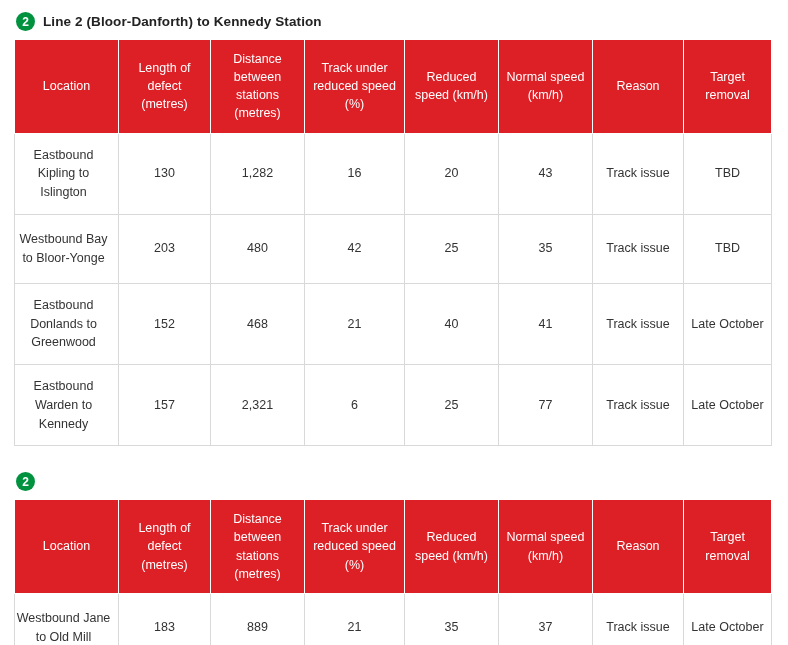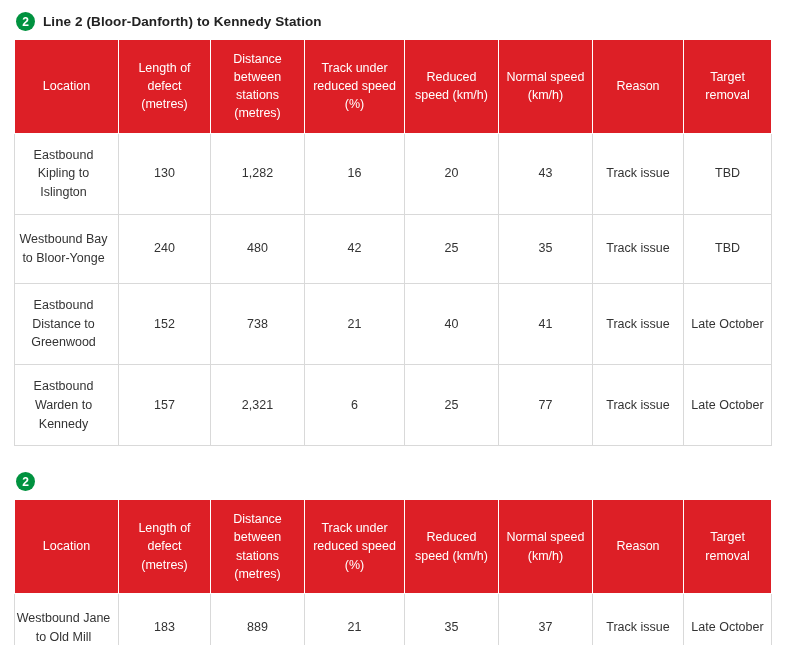--- a/index.html
+++ b/index.html
@@ -128,32 +128,32 @@
           <td>130</td>
           <td>1,282</td>
           <td>16</td>
           <td>20</td>
           <td>43</td>
           <td>Track issue</td>
           <td>TBD</td>
         </tr>
         <tr>
           <td class="loc">Westbound Bay to Bloor-Yonge</td>
-          <td>240</td>
+          <td>203</td>
           <td>480</td>
           <td>42</td>
           <td>25</td>
           <td>35</td>
           <td>Track issue</td>
           <td>TBD</td>
         </tr>
         <tr>
-          <td class="loc">Eastbound Distance to Greenwood</td>
+          <td class="loc">Eastbound Donlands to Greenwood</td>
           <td>152</td>
-          <td>738</td>
+          <td>468</td>
           <td>21</td>
           <td>40</td>
           <td>41</td>
           <td>Track issue</td>
           <td>Late October</td>
         </tr>
         <tr>
           <td class="loc">Eastbound Warden to Kennedy</td>
           <td>157</td>
           <td>2,321</td>

